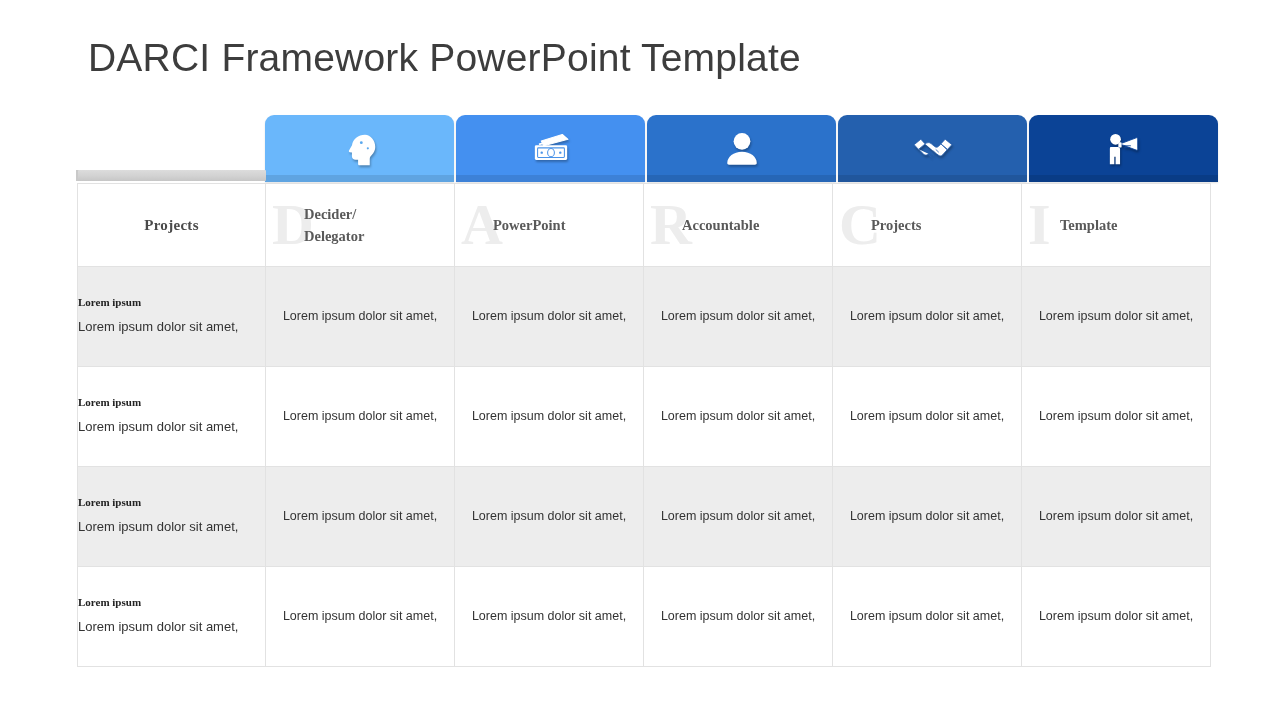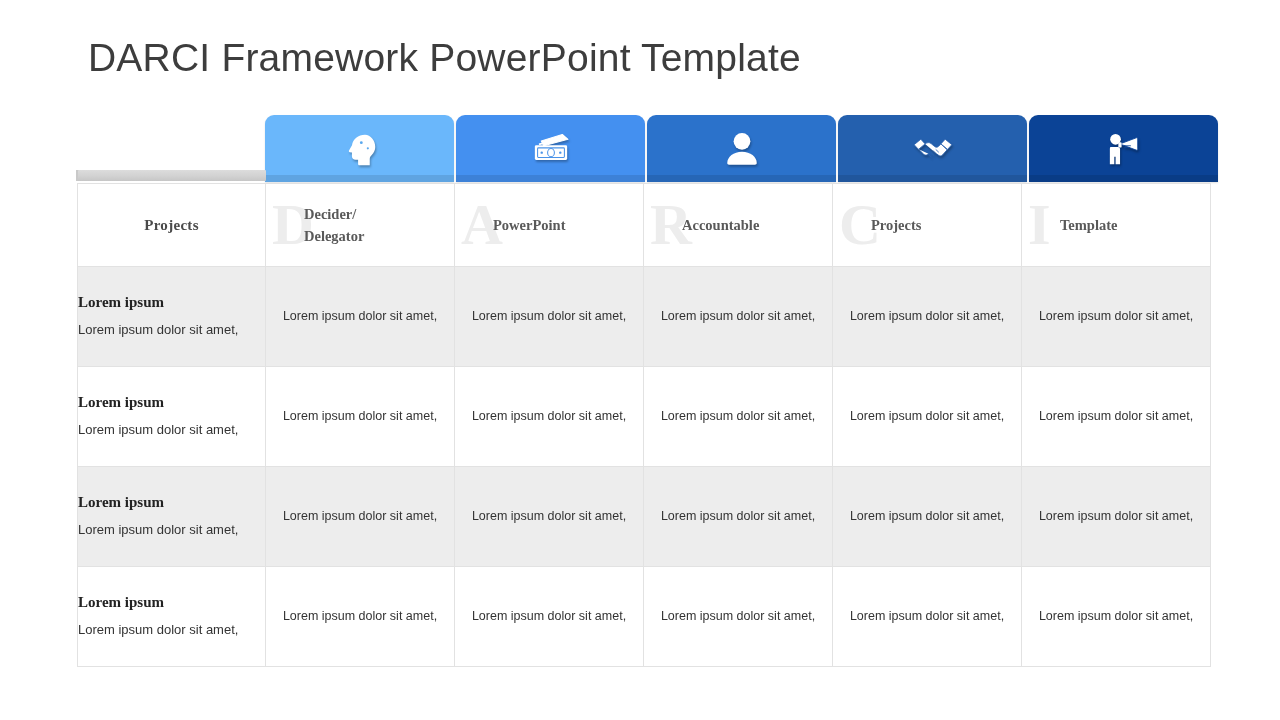--- a/index.html
+++ b/index.html
@@ -144,21 +144,21 @@
 
   
   tr.data-row td { height: 99px; }
   tr.row-shaded td { background: #ededed; }
   tr.row-plain td  { background: #ffffff; }
 
   .project-cell {
     padding: 0 22px 0 36px;
   }
   .project-title {
-    font-size: 15px;
+    font-size: 11px;
     font-weight: bold;
     color: #222222;
     margin-bottom: 9px;
     font-family: "Liberation Serif", serif;
   }
   .project-desc {
     font-size: 13px;
     color: #333333;
     line-height: 1.5;
     text-align: justify;

